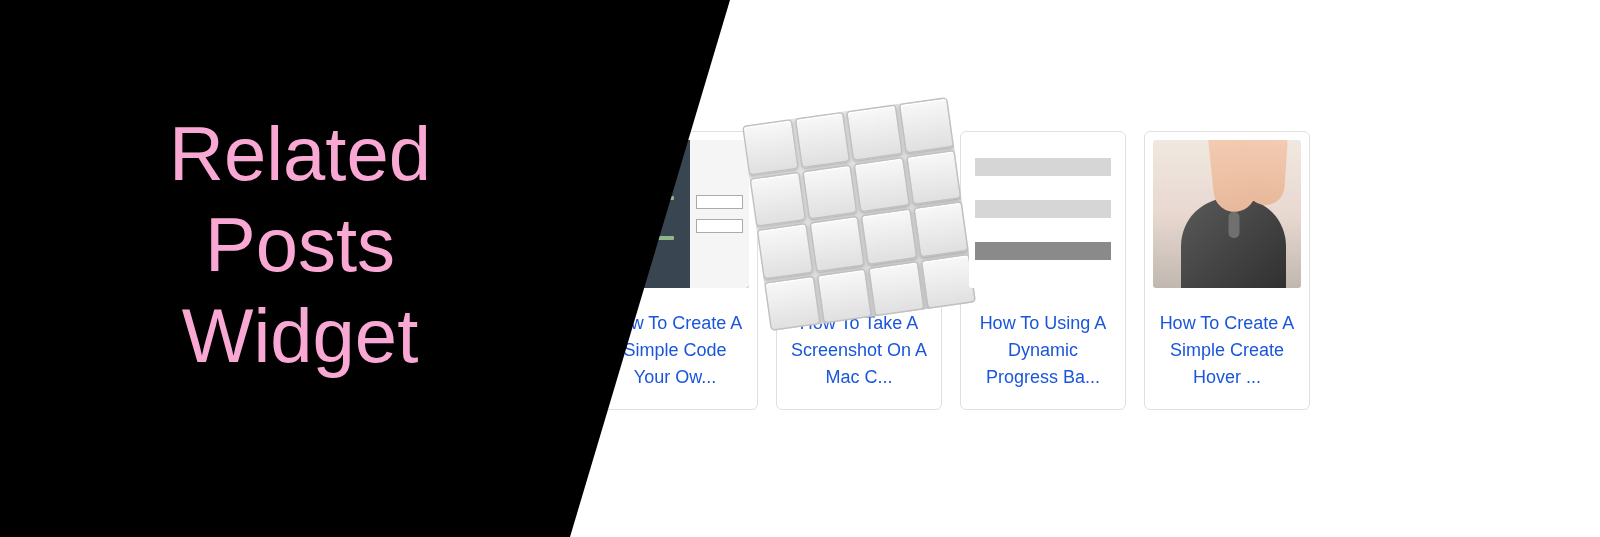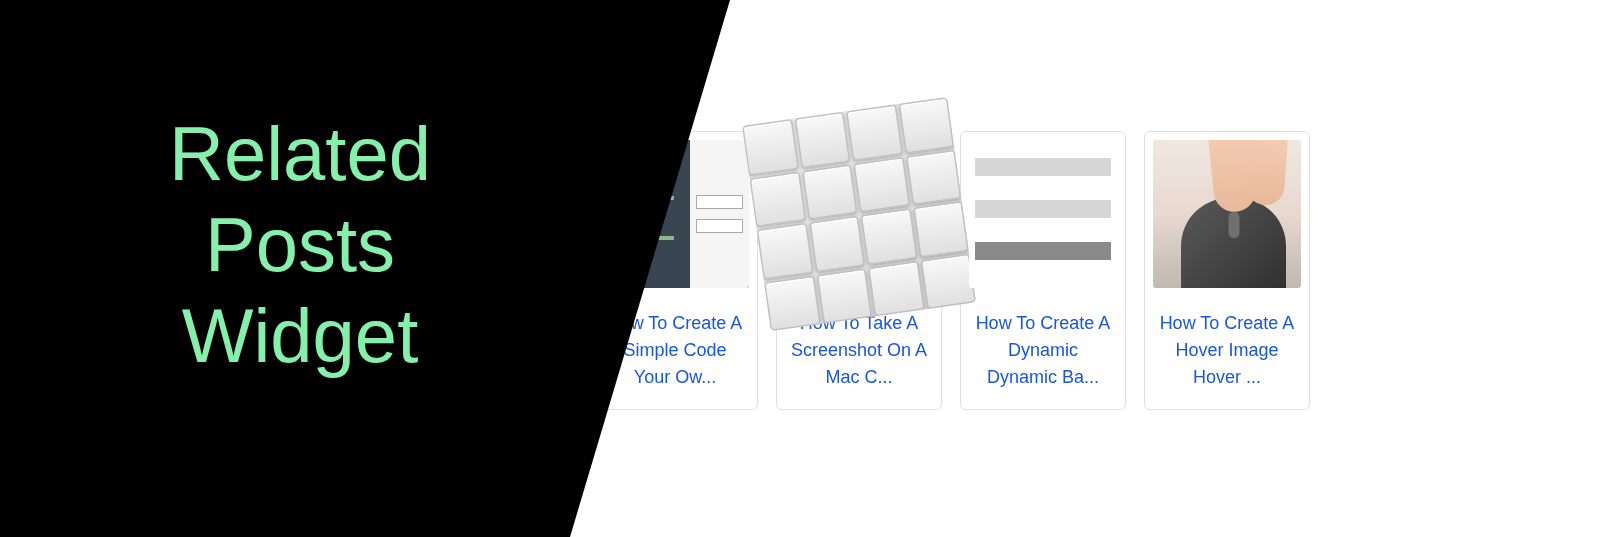--- a/index.html
+++ b/index.html
@@ -25,21 +25,21 @@
       height: 100%;
       background: #000000;
       clip-path: polygon(0 0, 730px 0, 570px 100%, 0 100%);
       z-index: 10;
       display: flex;
       align-items: center;
       justify-content: center;
     }
     
     .overlay-text {
-      color: #86efac;
+      color: #f9a8d4;
       font-size: 76px;
       font-weight: 400;
       text-align: center;
       line-height: 1.2;
       position: absolute;
       left: 110px;
       top: 108px;
       width: 380px;
     }
     
@@ -281,30 +281,30 @@
     </div>
     <div class="card-title">How To Take A Screenshot On A Mac C...</div>
   </a>
 
   <a class="card">
     <div class="card-thumb thumb-progress">
       <div class="pbar light"></div>
       <div class="pbar light"></div>
       <div class="pbar dark"></div>
     </div>
-    <div class="card-title">How To Create A Dynamic Dynamic Ba...</div>
+    <div class="card-title">How To Using A Dynamic Progress Ba...</div>
   </a>
 
 
   <a class="card">
     <div class="card-thumb thumb-mouse">
       <div class="mouse-body"></div>
       <div class="finger finger1"></div>
       <div class="finger finger2"></div>
     </div>
-    <div class="card-title">How To Create A Hover Image Hover ...</div>
+    <div class="card-title">How To Create A Simple Create Hover ...</div>
   </a>
 
 </div>
 
 <div class="diagonal-overlay">
   <div class="overlay-text">Related Posts Widget</div>
 </div>
 
 </body></html>

